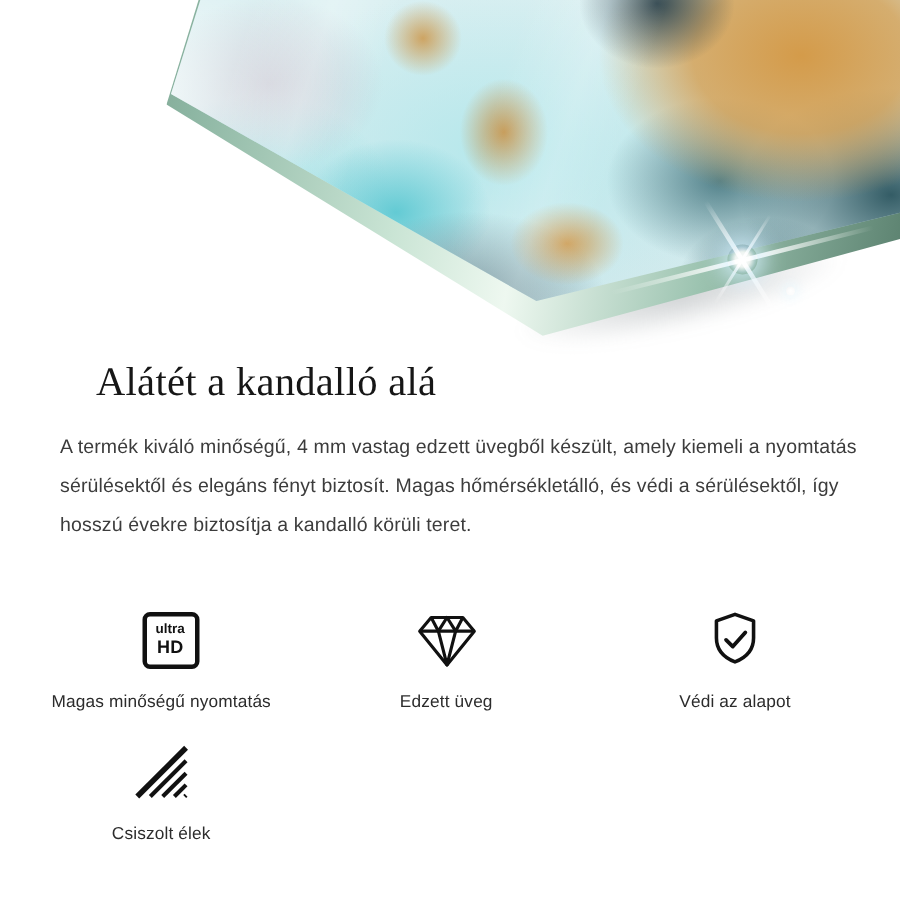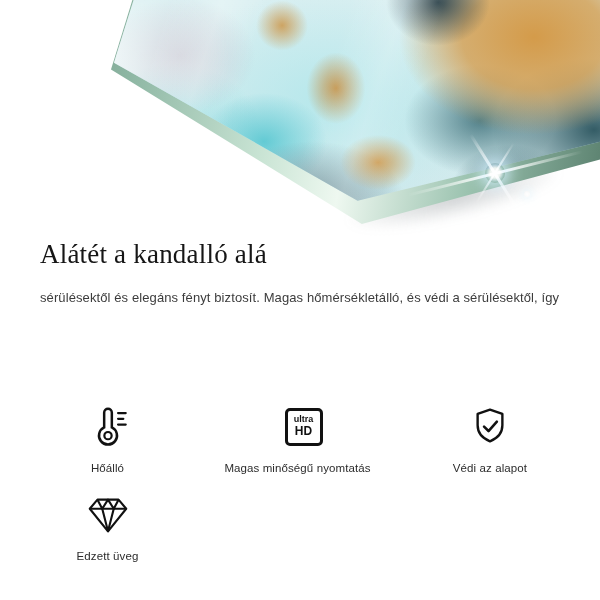--- a/index.html
+++ b/index.html
@@ -48,21 +48,21 @@
     background:radial-gradient(circle,#fff 0%,rgba(255,255,255,.85) 35%,rgba(205,236,255,.35) 60%,rgba(255,255,255,0) 75%);
     box-shadow:0 0 14px 5px rgba(214,241,255,.8);}
   .mini-glint{position:absolute;left:524px;top:191px;width:6px;height:6px;border-radius:50%;
     background:radial-gradient(circle,rgba(255,255,255,.95),rgba(255,255,255,0) 75%);
     box-shadow:0 0 8px 2px rgba(230,248,255,.7);}
 
   
   .content{position:absolute;left:40px;top:232px;width:530px;}
   h1{margin:4px 0 0 0;font-family:"Liberation Serif",serif;font-weight:400;
      font-size:27px;line-height:37px;color:#161616;letter-spacing:.2px;}
-  h1 span{display:block;}
+  h1 span{display:block;margin-left:24px;}
   .desc{margin-top:12px;font-size:13px;line-height:26px;color:#3c3c3c;letter-spacing:.1px;}
   .desc span{display:block;white-space:nowrap;}
 
   
   .grid{position:absolute;left:20px;top:632px;width:560px;
     display:grid;grid-template-columns:175px 205px 180px;row-gap:18px;
     top:unset;}
   .grid{position:absolute;left:20px;top:404px;}
   .cell{display:flex;flex-direction:column;align-items:center;}
   .icon-wrap{height:46px;display:flex;align-items:center;justify-content:center;}
@@ -88,64 +88,68 @@
       <div class="core"></div>
   </div>
   <div class="mini-glint"></div>
 </div>
 
 <div class="content">
   <h1>
     <span>Alátét a kandalló alá</span>
   </h1>
   <div class="desc">
+    <span>A termék kiváló minőségű, 4 mm vastag edzett üvegből készült, amely kiemeli a nyomtatás</span>
     <span>sérülésektől és elegáns fényt biztosít. Magas hőmérsékletálló, és védi a sérülésektől, így</span>
+    <span>hosszú évekre biztosítja a kandalló körüli teret.</span>
   </div>
 </div>
 
 <div class="grid">
 
-  <div class="cell">
-    <div class="icon-wrap">
-      <svg width="46" height="46" viewBox="0 0 48 48" fill="none" stroke="#111" stroke-width="2.6">
-        <path d="M20 9a4 4 0 0 1 8 0v15.4a9.4 9.4 0 1 1-8 0z"></path>
-        <circle cx="24" cy="33" r="3.8" stroke-width="2.3"></circle>
-        <path d="M34.5 9.5h8M34.5 15.5h5.5M34.5 21.5h8" stroke-width="2.3" stroke-linecap="round"></path>
-      </svg>
-    </div>
-    <div class="label">Hőálló</div>
-  </div>
 
   <div class="cell">
     <div class="icon-wrap">
       <div class="uhd">
         <div class="t">ultra</div>
         <div class="b">HD</div>
       </div>
     </div>
     <div class="label">Magas minőségű nyomtatás</div>
+  </div>
+
+  <div class="cell">
+    <div class="icon-wrap">
+      <svg width="46" height="46" viewBox="0 0 48 48" fill="none" stroke="#111" stroke-width="2.2" stroke-linejoin="round">
+        <path d="M13 8h22l8 9.5L24 41 5 17.5z"></path>
+        <path d="M5 17.5h38"></path>
+        <path d="M13 8l5 9.5L24 8l6 9.5L35 8"></path>
+        <path d="M18 17.5L24 41l6-23.5"></path>
+      </svg>
+    </div>
+    <div class="label">Edzett üveg</div>
   </div>
 
   <div class="cell">
     <div class="icon-wrap">
       <svg width="44" height="44" viewBox="0 0 48 48" fill="none" stroke="#111" stroke-width="2.6" stroke-linejoin="round">
         <path d="M24 5l13.5 4.7v12.5c0 8.9-5.5 14.3-13.5 17.4-8-3.1-13.5-8.5-13.5-17.4V9.7z"></path>
         <path d="M17.5 23.6l4.9 4.8 9.1-10.2" stroke-width="2.8" stroke-linecap="round"></path>
       </svg>
     </div>
     <div class="label">Védi az alapot</div>
   </div>
 
   <div class="cell">
     <div class="icon-wrap">
-      <svg width="46" height="46" viewBox="0 0 48 48" fill="none" stroke="#111" stroke-width="2.2" stroke-linejoin="round">
-        <path d="M13 8h22l8 9.5L24 41 5 17.5z"></path>
-        <path d="M5 17.5h38"></path>
-        <path d="M13 8l5 9.5L24 8l6 9.5L35 8"></path>
-        <path d="M18 17.5L24 41l6-23.5"></path>
+      <svg width="44" height="44" viewBox="0 0 48 48" fill="none" stroke="#111">
+        <path d="M6 41.5L41.5 6" stroke-width="4"></path>
+        <path d="M15.5 41.5l26-26" stroke-width="3"></path>
+        <path d="M24.5 41.5l17-17" stroke-width="3"></path>
+        <path d="M33 41.5l8.5-8.5" stroke-width="3"></path>
+        <path d="M40.5 41.5l1-1" stroke-width="3"></path>
       </svg>
     </div>
-    <div class="label">Edzett üveg</div>
+    <div class="label">Csiszolt élek</div>
   </div>
-
 
 
 </div>
 
 </body></html>

